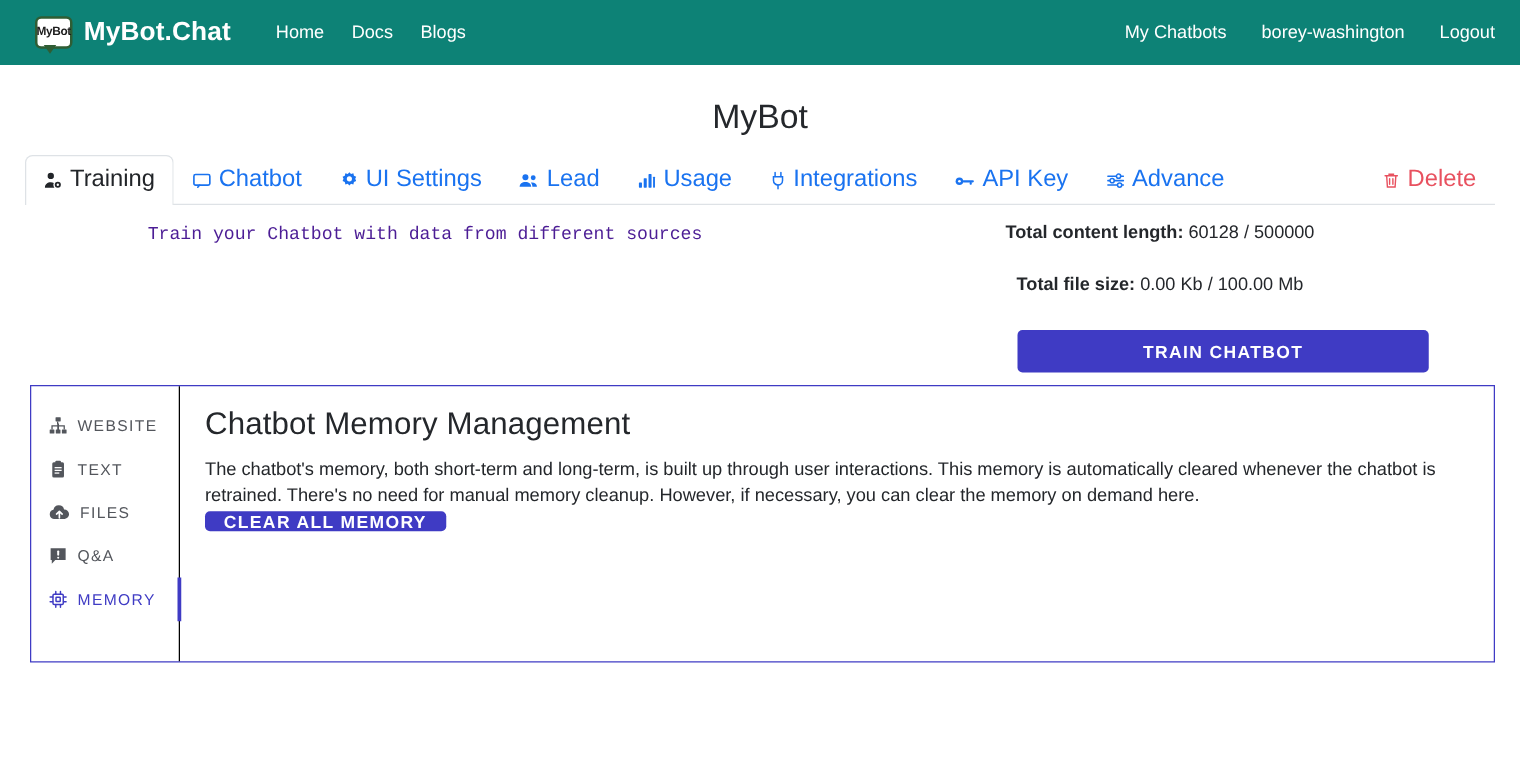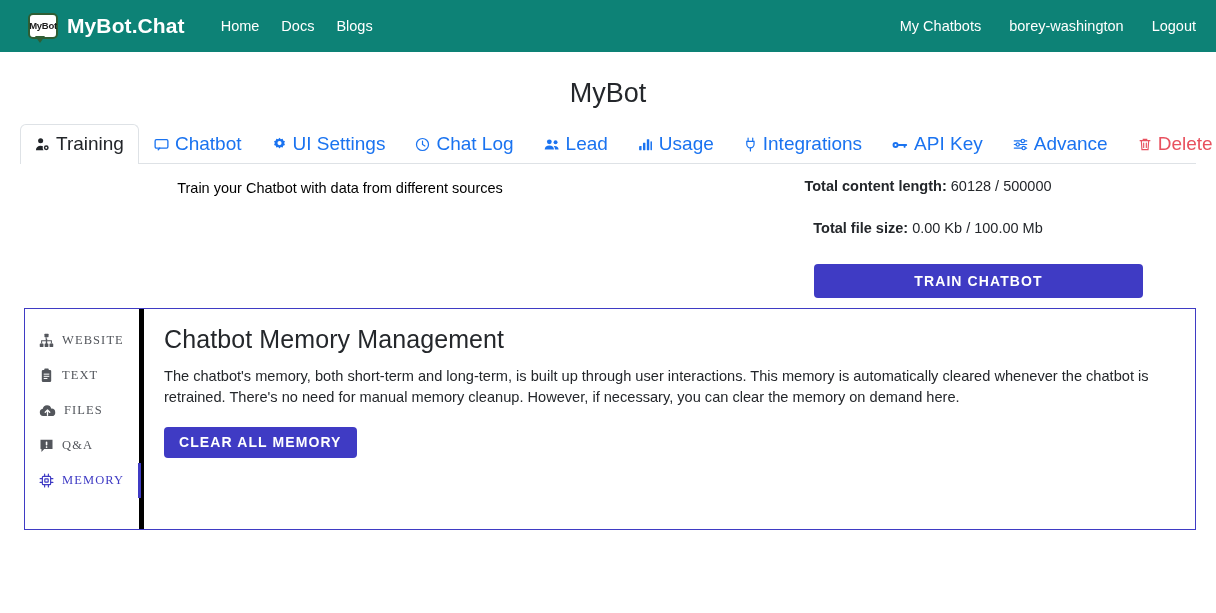--- a/index.html
+++ b/index.html
@@ -124,22 +124,23 @@
   .info-row {
     display: flex;
     padding: 0 20px;
     margin-top: 14px;
     align-items: flex-start;
   }
   .info-left {
     flex: 0 0 640px;
     text-align: center;
     font-size: 14.5px;
-    color: #000000;
+    color: #4c1d95;
     padding-top: 2px;
+    font-family: Liberation Mono, monospace;
   }
   .info-right {
     flex: 1;
     text-align: center;
     font-size: 14.5px;
     color: #24272b;
   }
   .info-right .line2 { margin-top: 26px; }
   .info-right b { font-weight: bold; }
 
@@ -169,23 +170,22 @@
   
   .card {
     margin: 10px 20px 0 24px;
     border: 1px solid #3f3bc4;
     background: #ffffff;
     display: flex;
     min-height: 222px;
   }
   .card-side {
     flex: 0 0 119px;
-    border-right: 5px solid #000000;
+    border-right: 1px solid #000000;
     padding: 14px 0 8px 0;
-    font-family: Liberation Serif, serif;
   }
   .side-item {
     display: flex;
     align-items: center;
     gap: 8px;
     padding: 10px 10px 10px 14px;
     font-size: 12.5px;
     letter-spacing: 1.1px;
     color: #53565c;
     cursor: pointer;
@@ -210,22 +210,21 @@
     letter-spacing: 0.1px;
   }
   .card-desc {
     margin-top: 12px;
     font-size: 14.6px;
     line-height: 1.47;
     color: #24272b;
     max-width: 1012px;
   }
   .btn-clear {
-    margin-top: 18px;
-    height: 31px;
+    height: 16px;
     padding: 0 15px;
   }
 </style>
 </head>
 <body>
 
 <div class="navbar">
   <div class="brand-wrap">
     <div class="brand-logo">
       <span>MyBot</span>
@@ -275,29 +274,20 @@
   <div class="tab">
     <span class="ic">
       <svg width="15" height="15" viewBox="0 0 16 16" fill="#1a73f0">
           <path d="M8 .8l1.4 1.5 2-.5.5 2 1.9.8-.8 1.9.8 1.9-1.9.8-.5 2-2-.5L8 12.2 6.6 10.7l-2 .5-.5-2-1.9-.8.8-1.9-.8-1.9 1.9-.8.5-2 2 .5z"></path>
           <circle cx="8" cy="6.5" r="2.2" fill="#fff"></circle>
         </svg>
     </span>
     <span>UI Settings</span>
   </div>
 
-  <div class="tab">
-    <span class="ic">
-      <svg width="15" height="15" viewBox="0 0 16 16" fill="none" stroke="#1a73f0" stroke-width="1.3">
-          <circle cx="8" cy="8" r="6.4"></circle>
-          <path d="M8 4.4V8l2.6 1.6" stroke-linecap="round"></path>
-        </svg>
-    </span>
-    <span>Chat Log</span>
-  </div>
 
   <div class="tab">
     <span class="ic">
       <svg width="16" height="15" viewBox="0 0 18 16" fill="#1a73f0">
           <circle cx="6" cy="5" r="2.7"></circle>
           <circle cx="13" cy="5.4" r="2.2"></circle>
           <path d="M.8 13.6c0-2.8 2.2-4.4 5.2-4.4s5.2 1.6 5.2 4.4z"></path>
           <path d="M11.8 9.6c2.8 0 4.6 1.4 4.6 4h-4.1c0-1.6-.5-2.9-1.4-3.8.3-.1.6-.2.9-.2z"></path>
         </svg>
     </span>

